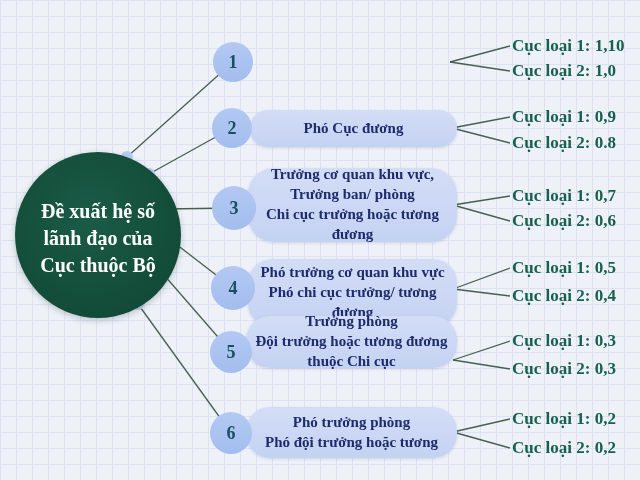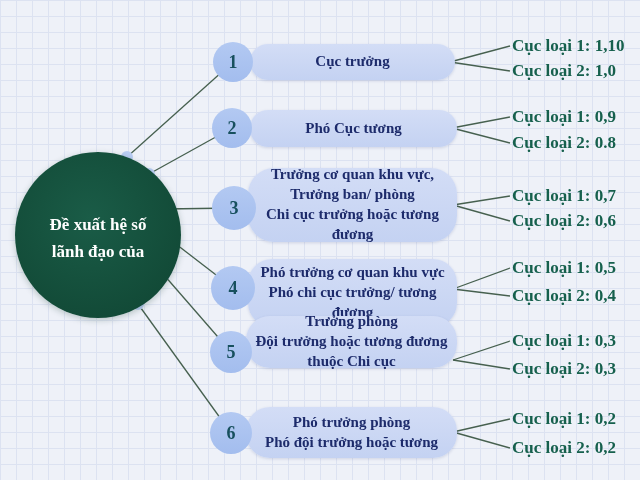--- a/index.html
+++ b/index.html
@@ -18,21 +18,21 @@
   .wire{stroke:#46604f;stroke-width:1.3;fill:none;}
   .dot{fill:#b9cdf3;}
   .hub{
     position:absolute;left:15px;top:152px;width:166px;height:166px;
     border-radius:50%;
     background:radial-gradient(circle at 45% 40%, #1a5c47, #124a37 75%);
     display:flex;align-items:center;justify-content:center;
     box-shadow:0 2px 6px rgba(20,60,45,.25);
   }
   .hub-text{
-    color:#ffffff;font-weight:bold;font-size:17px;line-height:27px;
+    color:#ffffff;font-weight:bold;font-size:20px;line-height:27px;
     text-align:center;padding-top:6px;
   }
   .node{
     position:absolute;border-radius:50%;
     background:linear-gradient(180deg,#b3c9f2,#a3bdee);
     display:flex;align-items:center;justify-content:center;
     color:#17505e;font-weight:bold;font-size:18px;
     z-index:3;
   }
   .rowbox{
@@ -81,37 +81,35 @@
     <circle class="dot" cx="165" cy="209" r="6"></circle>
     <circle class="dot" cx="172" cy="241" r="6"></circle>
     <circle class="dot" cx="164" cy="275" r="6"></circle>
     <circle class="dot" cx="138" cy="304" r="6"></circle>
   </svg>
 
   <div class="hub">
     <div class="hub-text">
       <div>Đề xuất hệ số</div>
       <div>lãnh đạo của</div>
+      <div>Cục thuộc Bộ</div>
     </div>
   </div>
 
   <div class="node" style="left:213px;top:42px;width:40px;height:40px;">
       <span>1</span>
     </div>
-  <div class="rowbox" style="left:250px;top:44px;width:205px;height:36px;border-radius:18px;">
-    <div>Cục trưởng</div>
-  </div>
   <div class="vlabel" style="top:35px;">Cục loại 1: 1,10</div>
   <div class="vlabel" style="top:60px;">Cục loại 2: 1,0</div>
 
   <div class="node" style="left:212px;top:108px;width:40px;height:40px;">
       <span>2</span>
     </div>
   <div class="rowbox" style="left:250px;top:110px;width:207px;height:37px;border-radius:18px;">
-    <div>Phó Cục tương</div>
+    <div>Phó Cục đương</div>
   </div>
   <div class="vlabel" style="top:106px;">Cục loại 1: 0,9</div>
   <div class="vlabel" style="top:132px;">Cục loại 2: 0.8</div>
 
   <div class="node" style="left:212px;top:186px;width:44px;height:44px;">
       <span>3</span>
     </div>
   <div class="rowbox" style="left:248px;top:168px;width:209px;height:74px;border-radius:26px;">
     <div>Trưởng cơ quan khu vực,</div>
     <div>Trưởng ban/ phòng</div>

